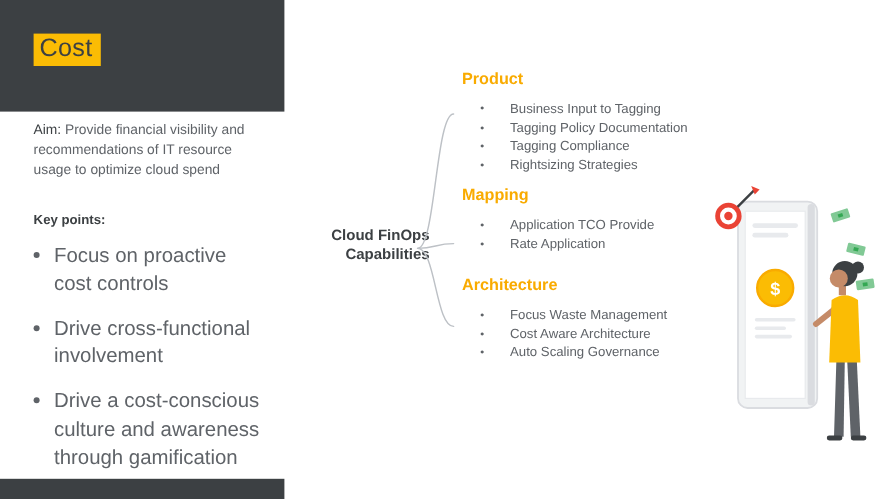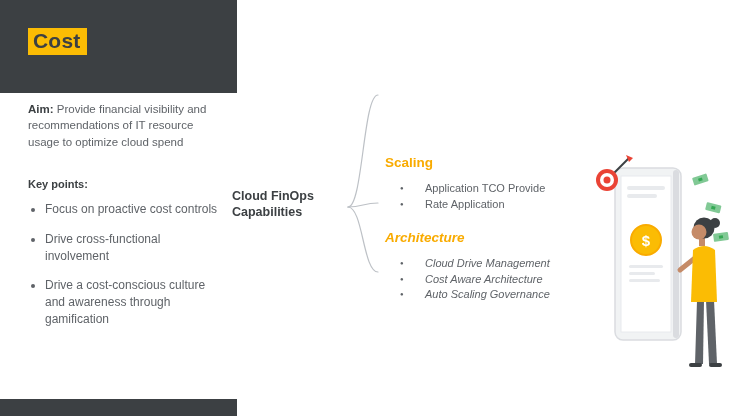--- a/index.html
+++ b/index.html
@@ -11,53 +11,53 @@
   }
 
   
   .left-header {
     position:absolute; left:0; top:0; width:237px; height:93px;
     background:#3C4043;
   }
   .title { position:absolute; left:28px; top:28px; }
   .title-line {
     display:table; background:#FBBC04; color:#3C4043;
-    font-weight:bold; font-size:21px; line-height:1.15;
+    font-weight:normal; font-size:21px; line-height:1.15;
     padding:1px 7px 2px 5px; margin-bottom:3px;
     letter-spacing:0.2px;
   }
   .left-body { position:absolute; left:28px; top:101px; width:196px; }
   .aim { font-size:11.5px; line-height:1.42; color:#5F6368; margin:0; }
-  .aim .aim-label { font-weight:bold; color:#3C4043; }
+  .aim .aim-label { font-weight:normal; color:#3C4043; }
   .keypoints-label {
     margin-top:28px; font-weight:bold; font-size:11px; color:#3C4043;
   }
   ul.keypoints {
     margin:11px 0 0 0; padding-left:17px;
-    font-size:12px; line-height:1.4; color:#5F6368;
+    font-size:17px; line-height:1.4; color:#5F6368;
   }
   ul.keypoints li { margin-bottom:13px; }
   .bottom-strip {
     position:absolute; left:0; bottom:0; width:237px; height:17px;
     background:#3C4043;
   }
 
   
   .center-label {
-    position:absolute; left:232px; top:188px; width:108px;
-    text-align:left; font-weight:bold; font-size:12.5px;
+    position:absolute; left:250px; top:188px; width:108px;
+    text-align:right; font-weight:bold; font-size:12.5px;
     line-height:1.3; color:#3C4043;
   }
   .connectors { position:absolute; left:346px; top:60px; }
 
   
   .cat { position:absolute; left:385px; width:210px; }
   .cat-product { top:58px; }
   .cat-pricing { top:155px; }
-  .cat-architecture { top:230px;font-style:italic; }
+  .cat-architecture { top:230px; }
   .cat-header {
     margin:0 0 11px 0; font-size:13.5px; font-weight:bold; color:#F9AB00;
   }
   .cat ul { margin:0; padding:0; list-style:none; }
   .cat li {
     position:relative; padding-left:40px;
     font-size:11px; line-height:15.5px; color:#5F6368;
   }
   .cat li::before {
     content:"\25CF"; position:absolute; left:15px; top:0;
@@ -94,34 +94,41 @@
   <div>Capabilities</div>
 </div>
 
 <svg class="connectors" width="36" height="230" viewBox="0 0 36 230" aria-hidden="true">
   <path d="M2 147 C 17 147, 17 35, 32 35" fill="none" stroke="#BDC1C6" stroke-width="1.2" stroke-linecap="round"></path>
   <path d="M2 147 C 17 147, 17 143, 32 143" fill="none" stroke="#BDC1C6" stroke-width="1.2" stroke-linecap="round"></path>
   <path d="M2 147 C 17 147, 17 212, 32 212" fill="none" stroke="#BDC1C6" stroke-width="1.2" stroke-linecap="round"></path>
 </svg>
 
 <div class="cat cat-product">
+  <h3 class="cat-header">Product</h3>
+  <ul>
+    <li>Business Input to Tagging</li>
+    <li>Tagging Policy Documentation</li>
+    <li>Tagging Compliance</li>
+    <li>Rightsizing Strategies</li>
+  </ul>
 </div>
 
 <div class="cat cat-pricing">
-  <h3 class="cat-header">Scaling</h3>
+  <h3 class="cat-header">Mapping</h3>
   <ul>
     <li>Application TCO Provide</li>
     <li>Rate Application</li>
   </ul>
 </div>
 
 <div class="cat cat-architecture">
   <h3 class="cat-header">Architecture</h3>
   <ul>
-    <li>Cloud Drive Management</li>
+    <li>Focus Waste Management</li>
     <li>Cost Aware Architecture</li>
     <li>Auto Scaling Governance</li>
   </ul>
 </div>
 
 <svg class="illustration" width="150" height="235" viewBox="0 0 150 235">
 
   <g>
     <g transform="translate(107,28) rotate(-18)">
       <rect x="0" y="0" width="15" height="8" rx="1" fill="#81C995"></rect>

